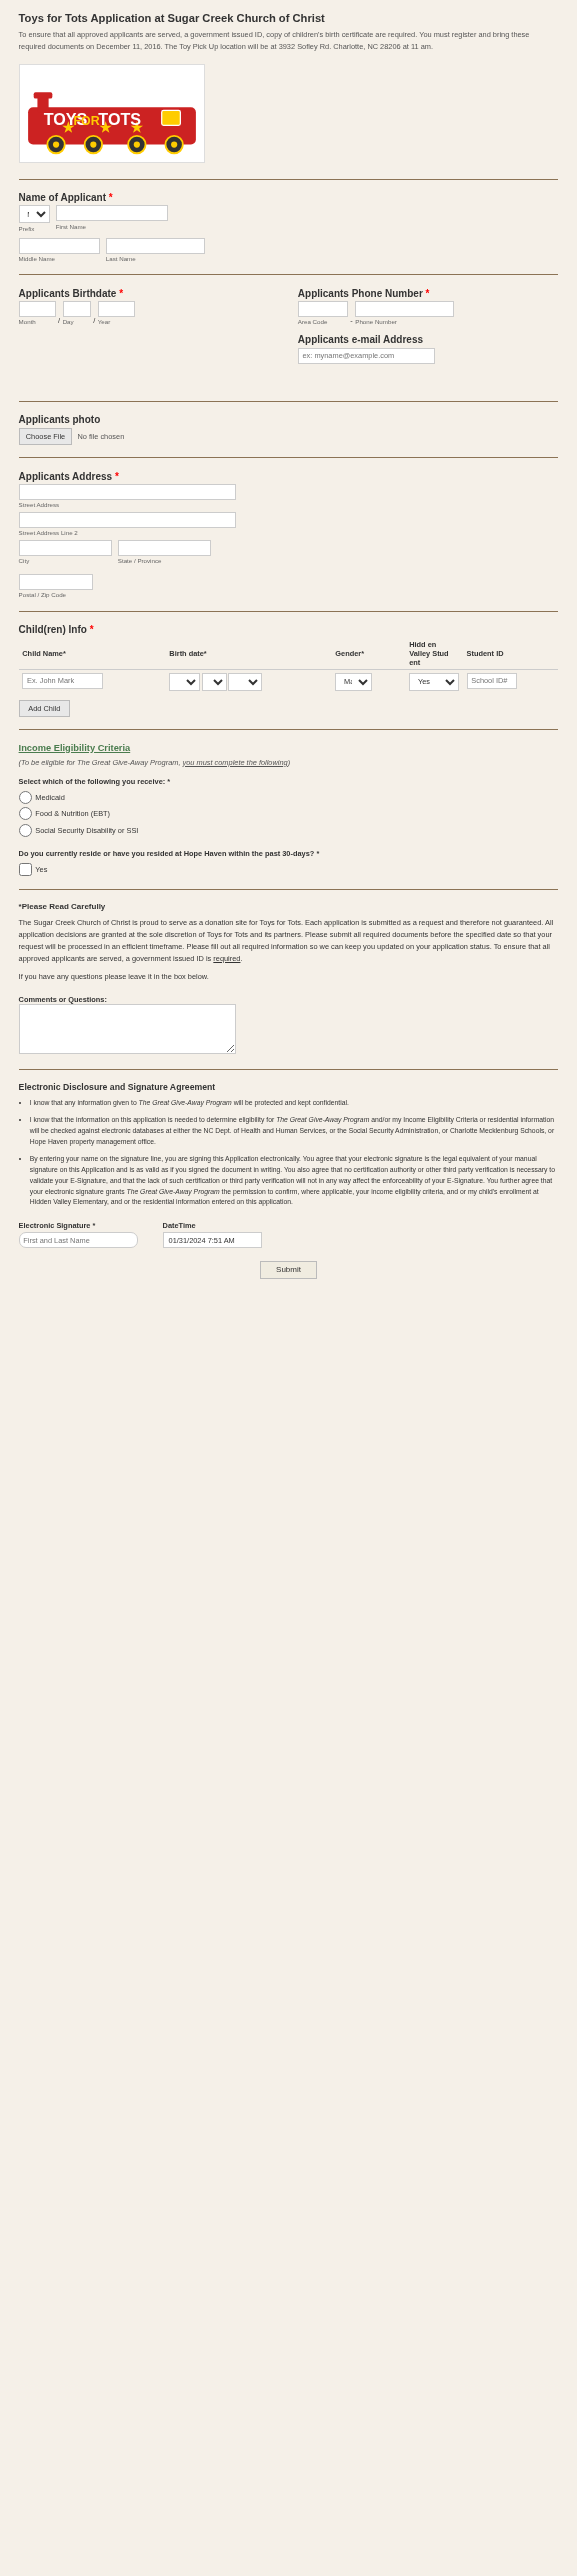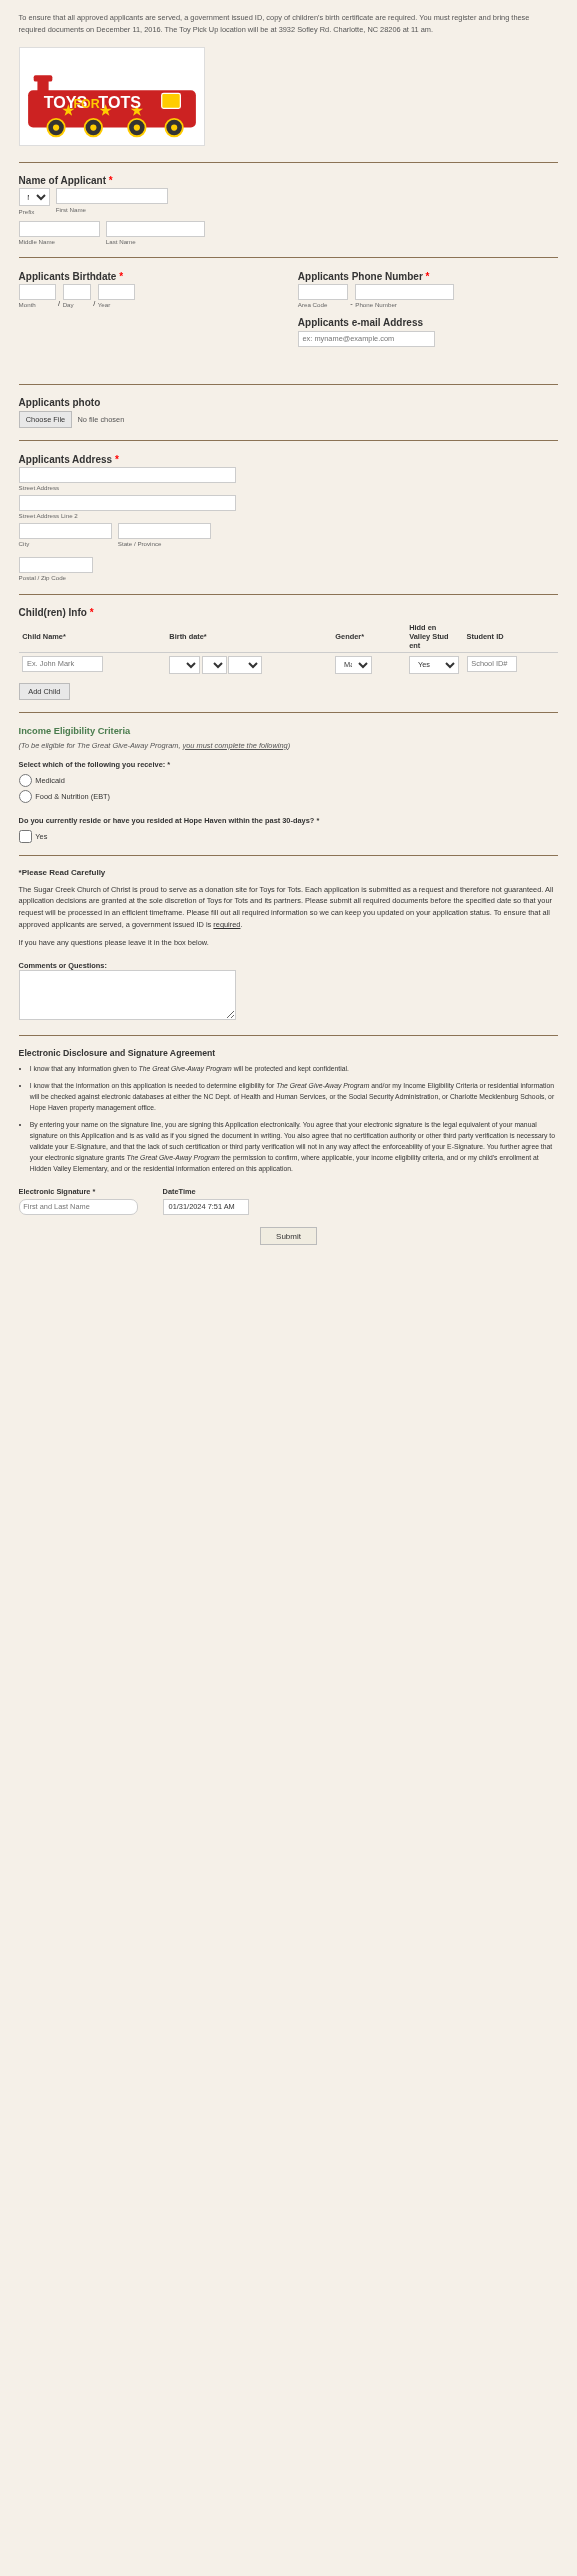--- a/index.html
+++ b/index.html
@@ -155,20 +155,21 @@
       color: #333;
     }
     
     .income-section {
       margin-bottom: 12.4px;
     }
     .income-title {
       font-size: 9.3px;
       font-weight: bold;
       color: #4a7c4e;
+      text-decoration: underline;
       margin-bottom: 5px;
     }
     .income-subtitle {
       font-size: 7.4px;
       color: #555;
       margin-bottom: 10px;
       font-style: italic;
     }
     .income-subtitle u { text-decoration: underline; }
     .radio-group { margin-bottom: 10px; }
@@ -229,21 +230,21 @@
     .signature-section { margin-bottom: 12.4px; }
     .sig-row { display: flex; gap: 25px; align-items: flex-start; }
     .sig-col { display: flex; flex-direction: column; }
     .sig-label { font-size: 7.4px; font-weight: bold; margin-bottom: 2.5px; }
     .sig-input { width: 119px; border-radius: 7px; }
     .datetime-display {
       border: 0.6px solid #ccc;
       background-color: #fff;
       padding: 2.5px 5px;
       font-size: 7.4px;
-      width: 86px;
+      width: 99px;
       color: #333;
     }
     
     .submit-section { text-align: center; margin-top: 12.4px; margin-bottom: 12.4px; }
     .submit-btn {
       background-color: #f0ece0;
       border: 0.6px solid #bbb;
       padding: 3.7px 15px;
       font-size: 8px;
       cursor: pointer;
@@ -256,20 +257,21 @@
     }
     .left-col { flex: 1; }
     .right-col { flex: 1; }
     .birth-row { display: flex; align-items: center; gap: 2.5px; }
   </style>
 </head>
 <body>
 
 <div class="page-container">
 
+  <h1 class="page-title">Toys for Tots Application at Sugar Creek Church of Christ</h1>
   <p class="intro-text">To ensure that all approved applicants are served, a government issued ID, copy of children's birth certificate are required. You must register and bring these required documents on December 11, 2016. The Toy Pick Up location will be at 3932 Sofley Rd. Charlotte, NC 28206 at 11 am.</p>
 
   <div class="logo-container">
     <svg class="logo-svg" viewBox="0 0 280 140" xmlns="http://www.w3.org/2000/svg" style="font-size:13px">
 
       <rect x="5" y="60" width="270" height="60" rx="8" fill="#cc2222"></rect>
 
       <rect x="20" y="40" width="18" height="28" rx="3" fill="#cc2222"></rect>
       <rect x="14" y="36" width="30" height="10" rx="3" fill="#cc2222"></rect>
 
@@ -497,20 +499,24 @@
       </div>
       <div class="radio-group">
         <label class="radio-item">
           <input type="radio" name="receive" style="">
           <span>Medicaid</span>
         </label>
         <label class="radio-item">
           <input type="radio" name="receive" style="">
           <span>Food &amp; Nutrition (EBT)</span>
         </label>
+        <label class="radio-item">
+          <input type="radio" name="receive" style="">
+          <span>Social Security Disability or SSI</span>
+        </label>
       </div>
     </div>
 
     <div class="form-section">
       <div class="question-label">
         <span>Do you currently reside or have you resided at Hope Haven within the past 30-days?</span> <span class="required">*</span>
       </div>
       <div class="checkbox-group">
         <label class="checkbox-item">
           <input type="checkbox" style="">

